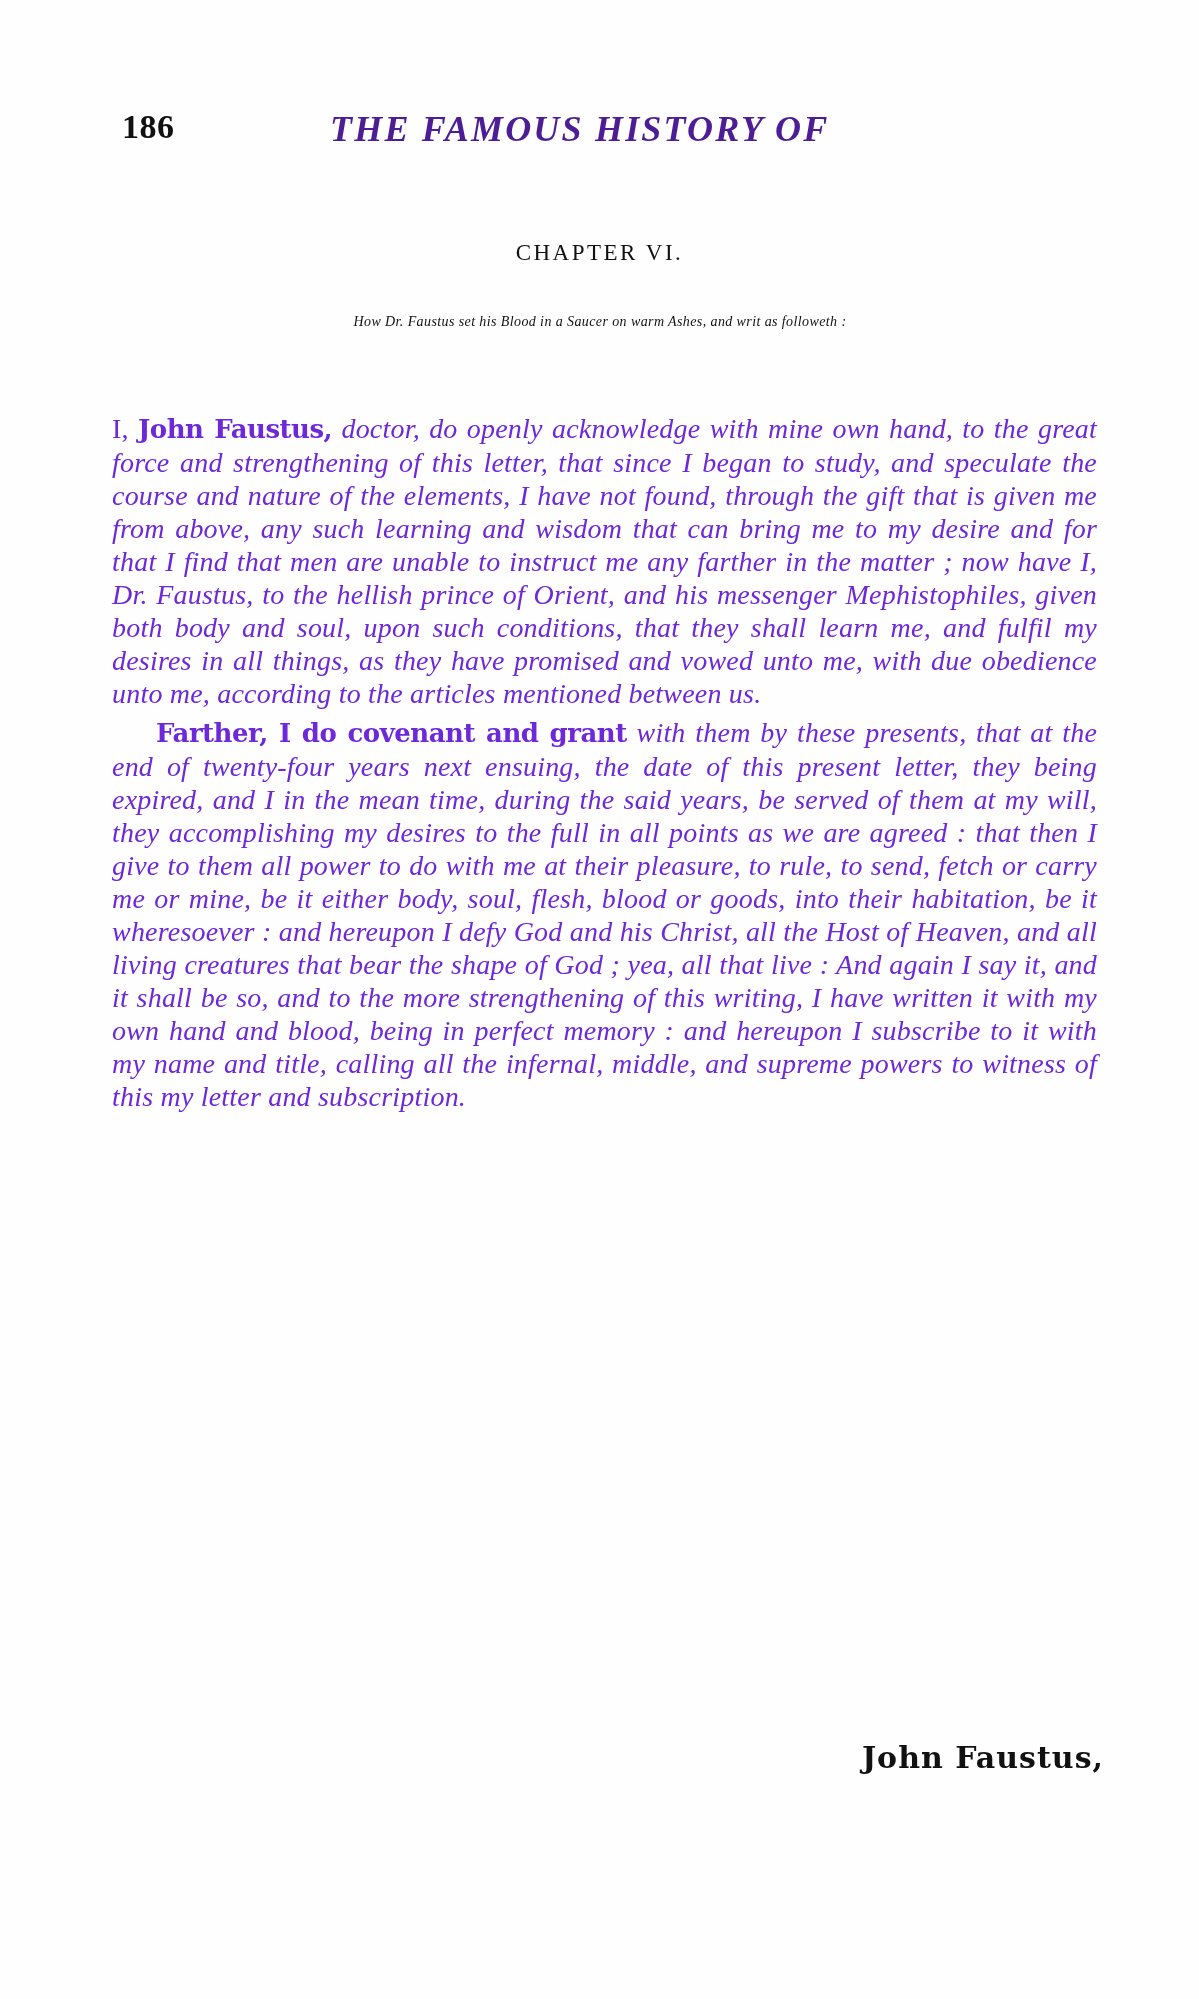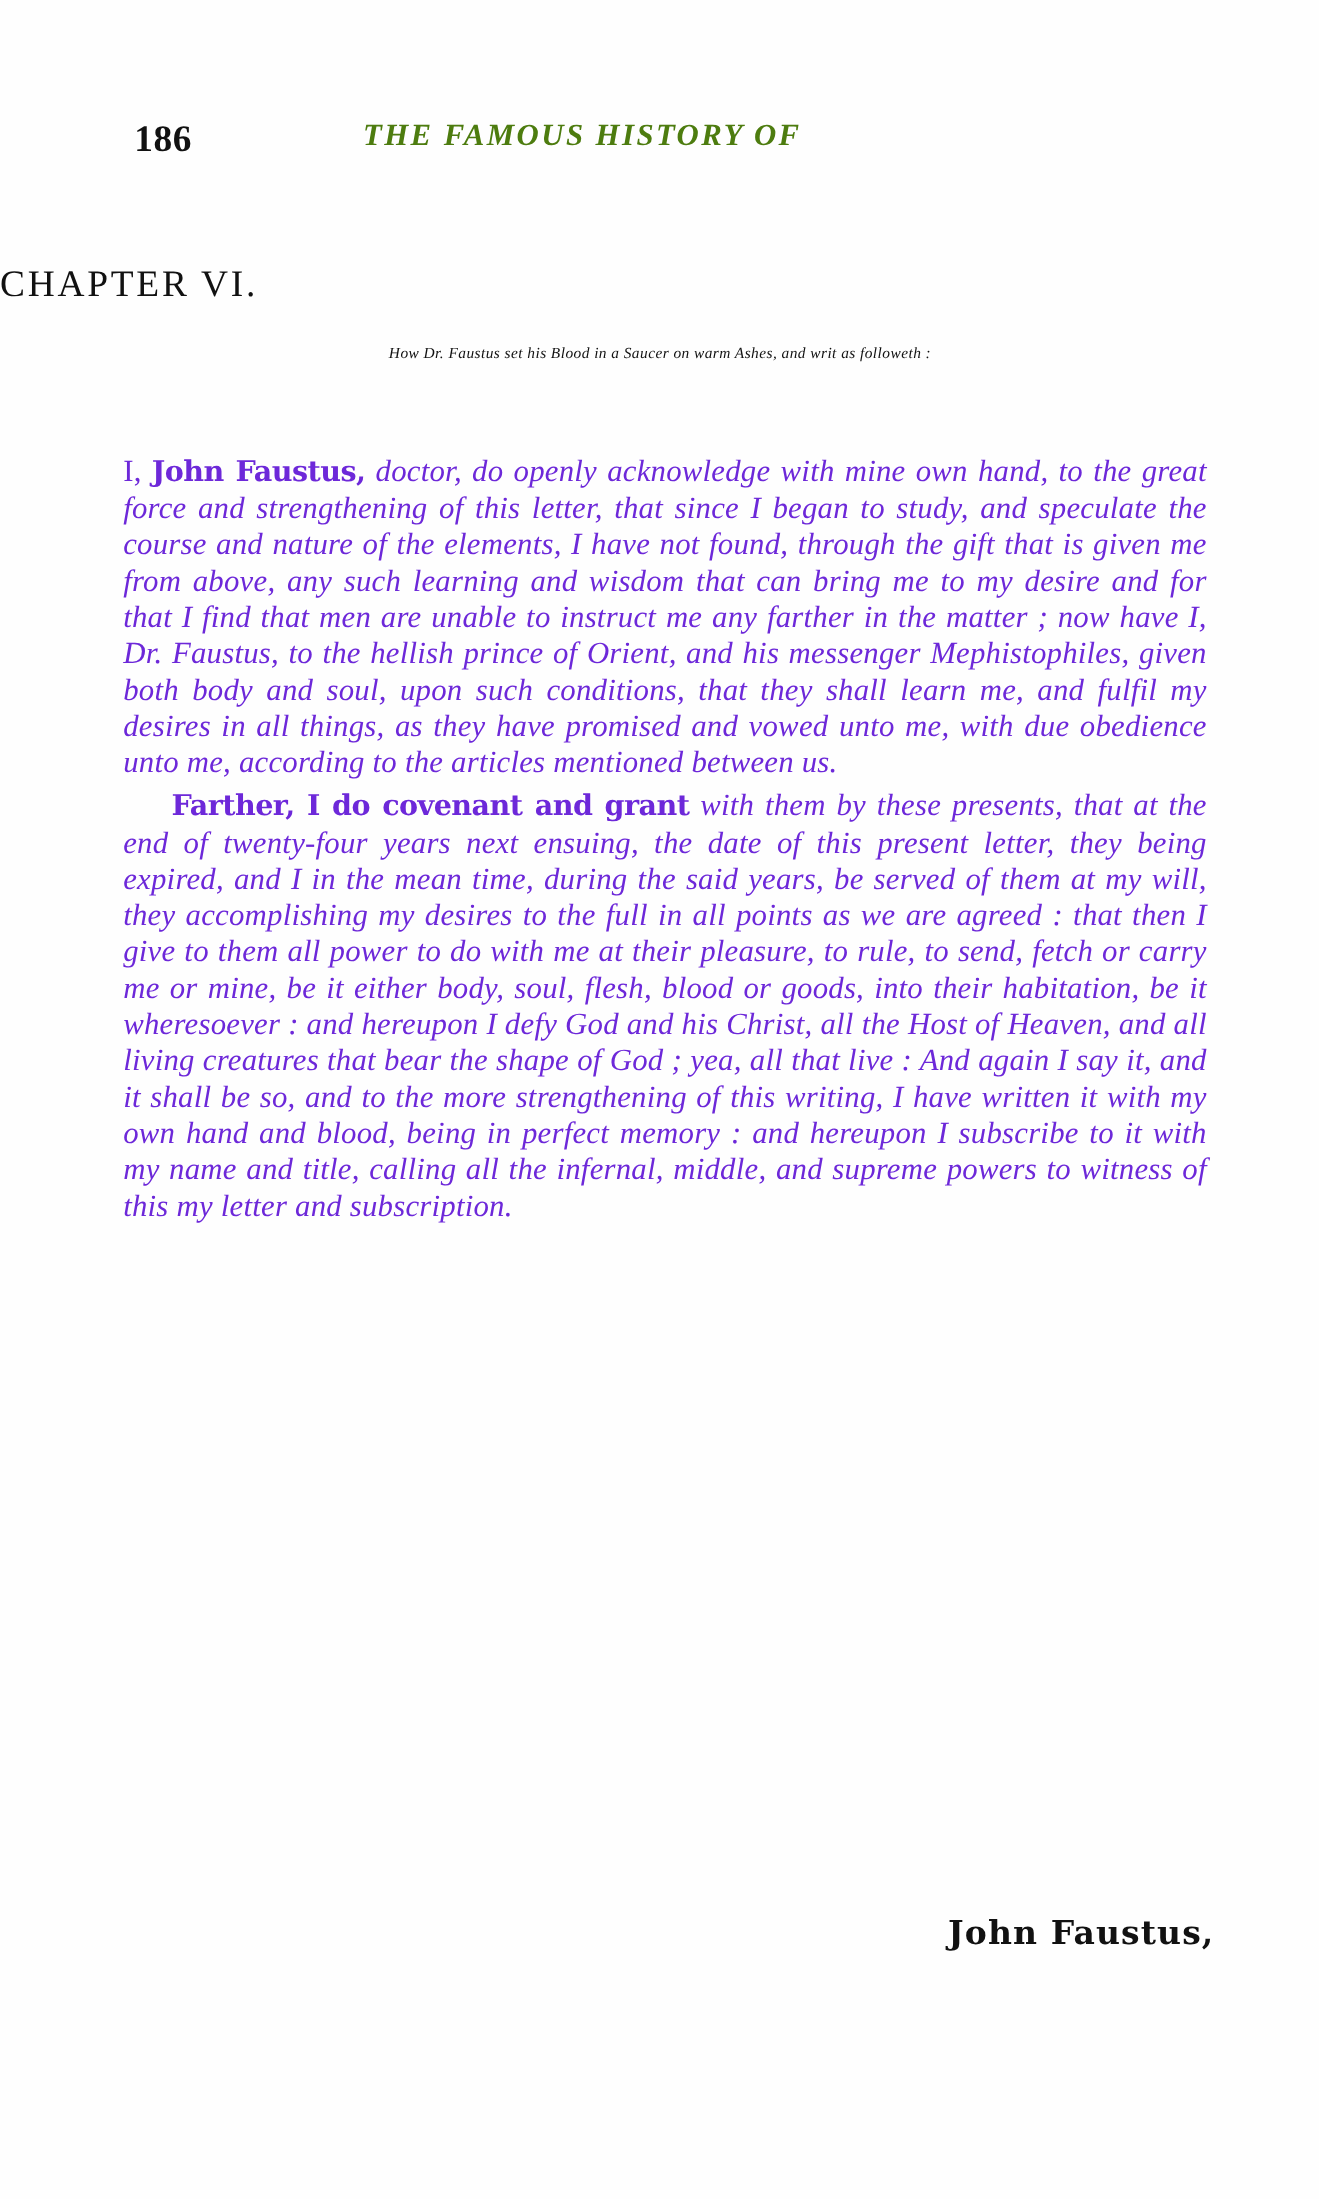--- a/index.html
+++ b/index.html
@@ -40,33 +40,33 @@
     letter-spacing: 0.5px;
     color: #111;
   }
   .head-title {
     position: absolute;
     left: 330px;
     top: 0;
     font-family: "Liberation Serif", serif;
     font-style: italic;
     font-weight: bold;
-    font-size: 28px;
+    font-size: 36px;
     letter-spacing: 2.2px;
-    color: #4d7c0f;
+    color: #4c1d95;
   }
   
   .chapter-title {
     position: absolute;
     top: 240px;
     left: 0;
     width: 1199px;
-    text-align: left;
+    text-align: center;
     font-family: "Liberation Serif", serif;
-    font-size: 34px;
+    font-size: 23px;
     letter-spacing: 2.5px;
     color: #111;
   }
   .chapter-subtitle {
     position: absolute;
     top: 305px;
     left: 160px;
     width: 880px;
     text-align: center;
     font-family: "Liberation Serif", serif;

